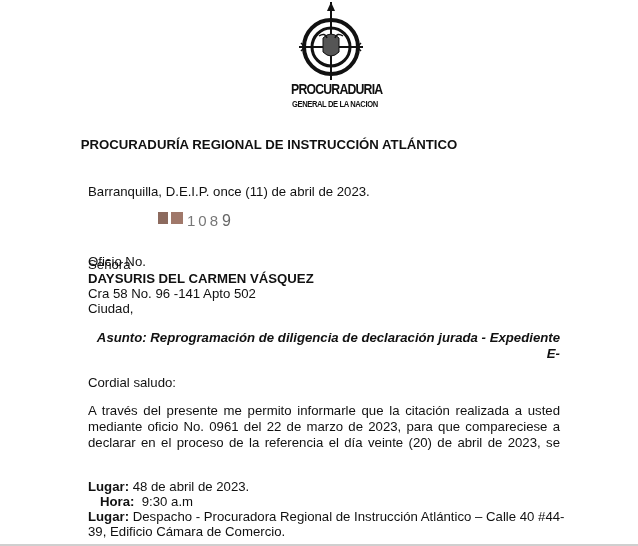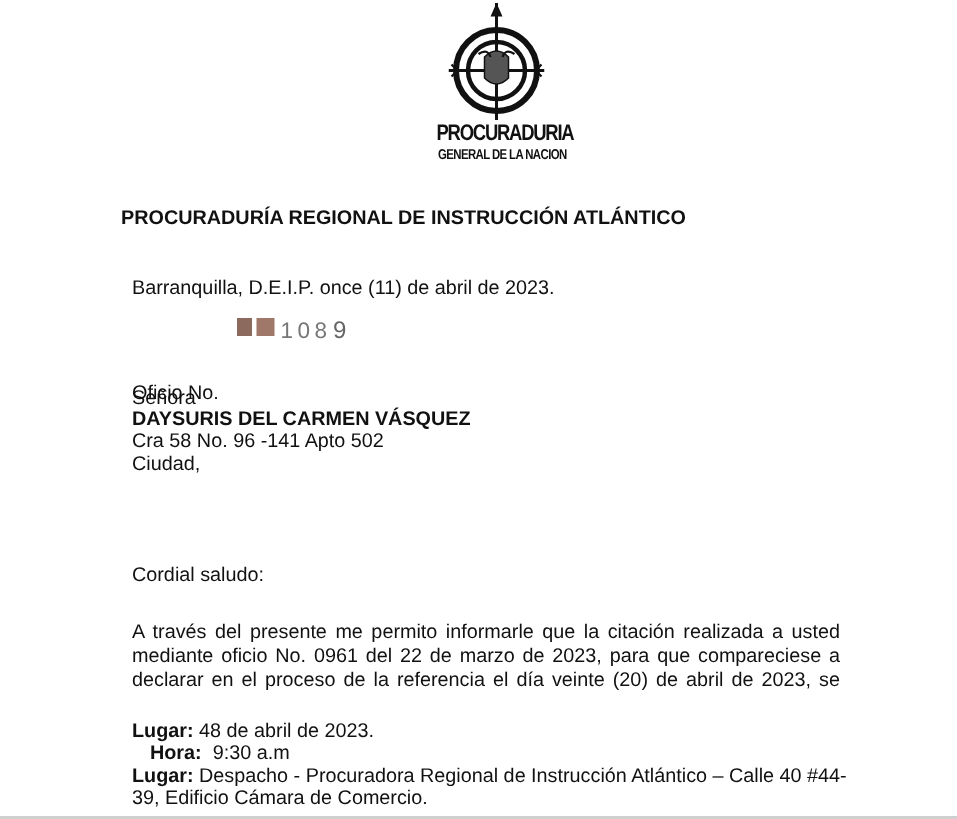--- a/index.html
+++ b/index.html
@@ -13,21 +13,21 @@
   .logo-t2 { position: absolute; left: 1px; top: 96px; width: 90px; font-weight: bold; font-size: 9.5px; letter-spacing: -0.5px; transform: scaleX(0.8); transform-origin: left; white-space: nowrap; }
   .heading { position: absolute; left: 0; width: 538px; top: 137px; text-align: center; font-weight: bold; font-size: 13.2px; }
   .t { position: absolute; font-size: 13.2px; white-space: nowrap; }
   .b { font-weight: bold; }
   .stamp { position: absolute; left: 158px; top: 212px; height: 20px; display: flex; align-items: flex-start; }
   .stamp .sq1 { width: 10px; height: 12px; background: #8c6a5e; margin-right: 3px; }
   .stamp .sq2 { width: 12px; height: 12px; background: #a0786a; margin-right: 4px; }
   .stamp .num { font-size: 15px; color: #777; letter-spacing: 3px; }
   .stamp .num9 { font-size: 16px; color: #666; margin-left: 1px; }
   .asunto { position: absolute; left: 88px; top: 330px; width: 472px; text-align: right; font-weight: bold; font-style: italic; font-size: 13.2px; line-height: 16px; }
-  .para { position: absolute; left: 88px; top: 403px; width: 472px; font-size: 13.2px; line-height: 16px; text-align: justify; margin-top: 10px; }
+  .para { position: absolute; left: 88px; top: 403px; width: 472px; font-size: 13.2px; line-height: 16px; text-align: justify; }
   .para .line { display: block; text-align: justify; text-align-last: justify; }
   .para .line.last { text-align-last: left; }
   .bottom-line { position: absolute; left: 0; top: 544px; width: 638px; height: 2px; background: #cfcfcf; }
 </style>
 </head>
 <body>
 
 <div class="logo">
   <svg width="64" height="78" viewBox="0 0 64 78">
     <line x1="32" y1="0" x2="32" y2="78" stroke="#111" stroke-width="2"></line>
@@ -56,20 +56,21 @@
   <span class="num">108</span>
   <span class="num9">9</span>
 </div>
 
 <div class="t" style="left:88px; top:257px;">Señora</div>
 <div class="t b" style="left:88px; top:271px;">DAYSURIS DEL CARMEN VÁSQUEZ</div>
 <div class="t" style="left:88px; top:286px;">Cra 58 No. 96 -141 Apto 502</div>
 <div class="t" style="left:88px; top:301px;">Ciudad,</div>
 
 <div class="asunto">
+  <div>Asunto: Reprogramación de diligencia de declaración jurada - Expediente E-</div>
 </div>
 
 <div class="t" style="left:88px; top:375px;">Cordial saludo:</div>
 
 <div class="para">
   <span class="line">A través del presente me permito informarle que la citación realizada a usted</span>
   <span class="line">mediante oficio No. 0961 del 22 de marzo de 2023, para que compareciese a</span>
   <span class="line">declarar en el proceso de la referencia el día veinte (20) de abril de 2023, se</span>
 </div>
 

